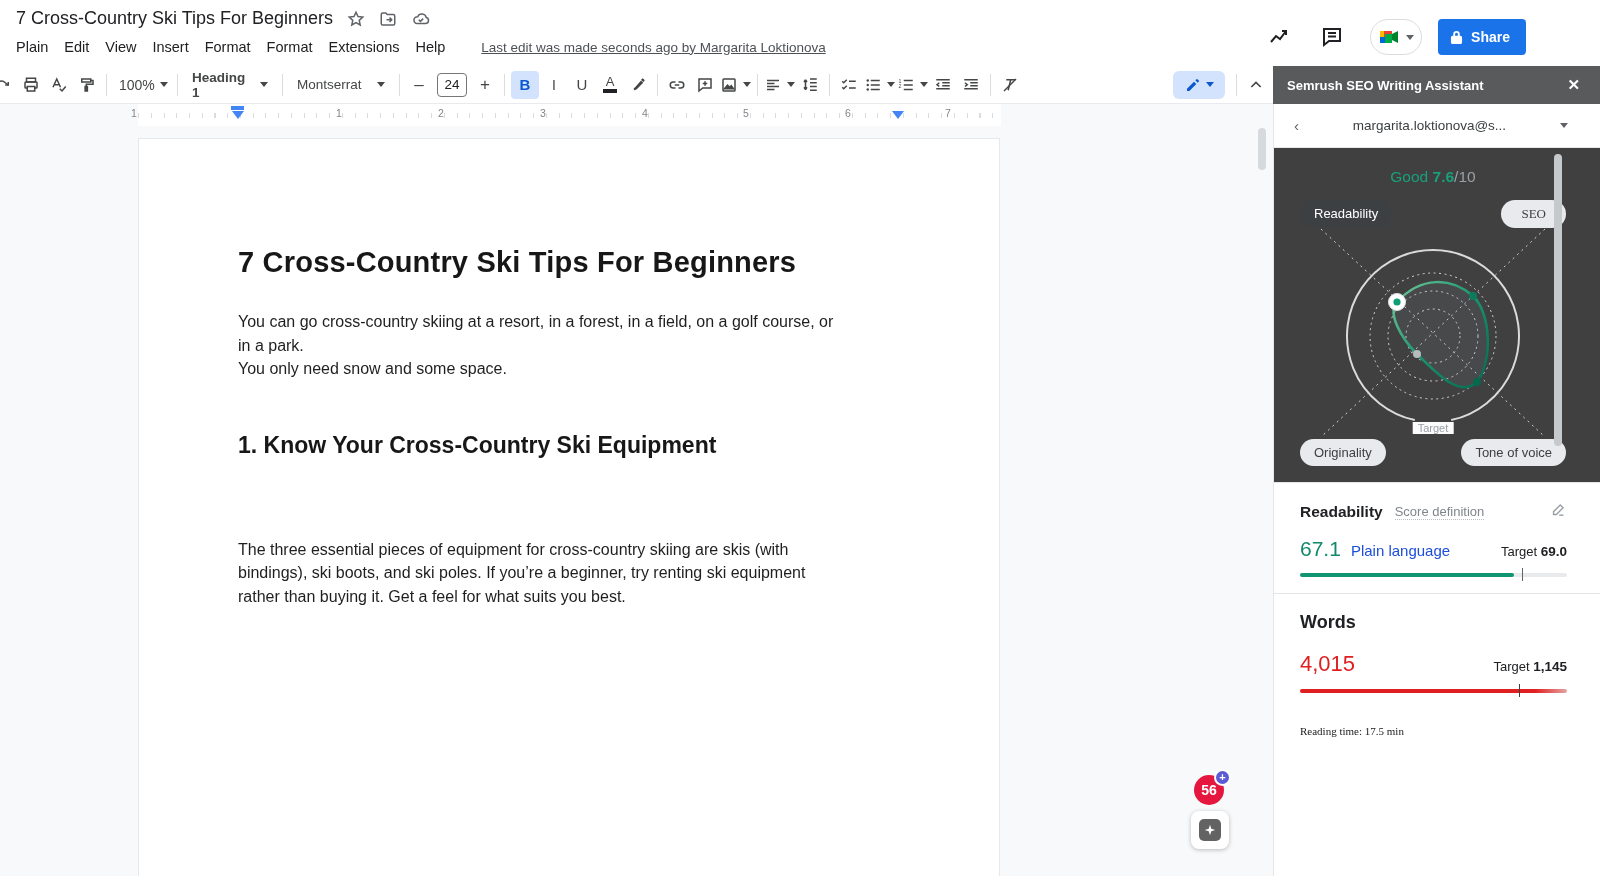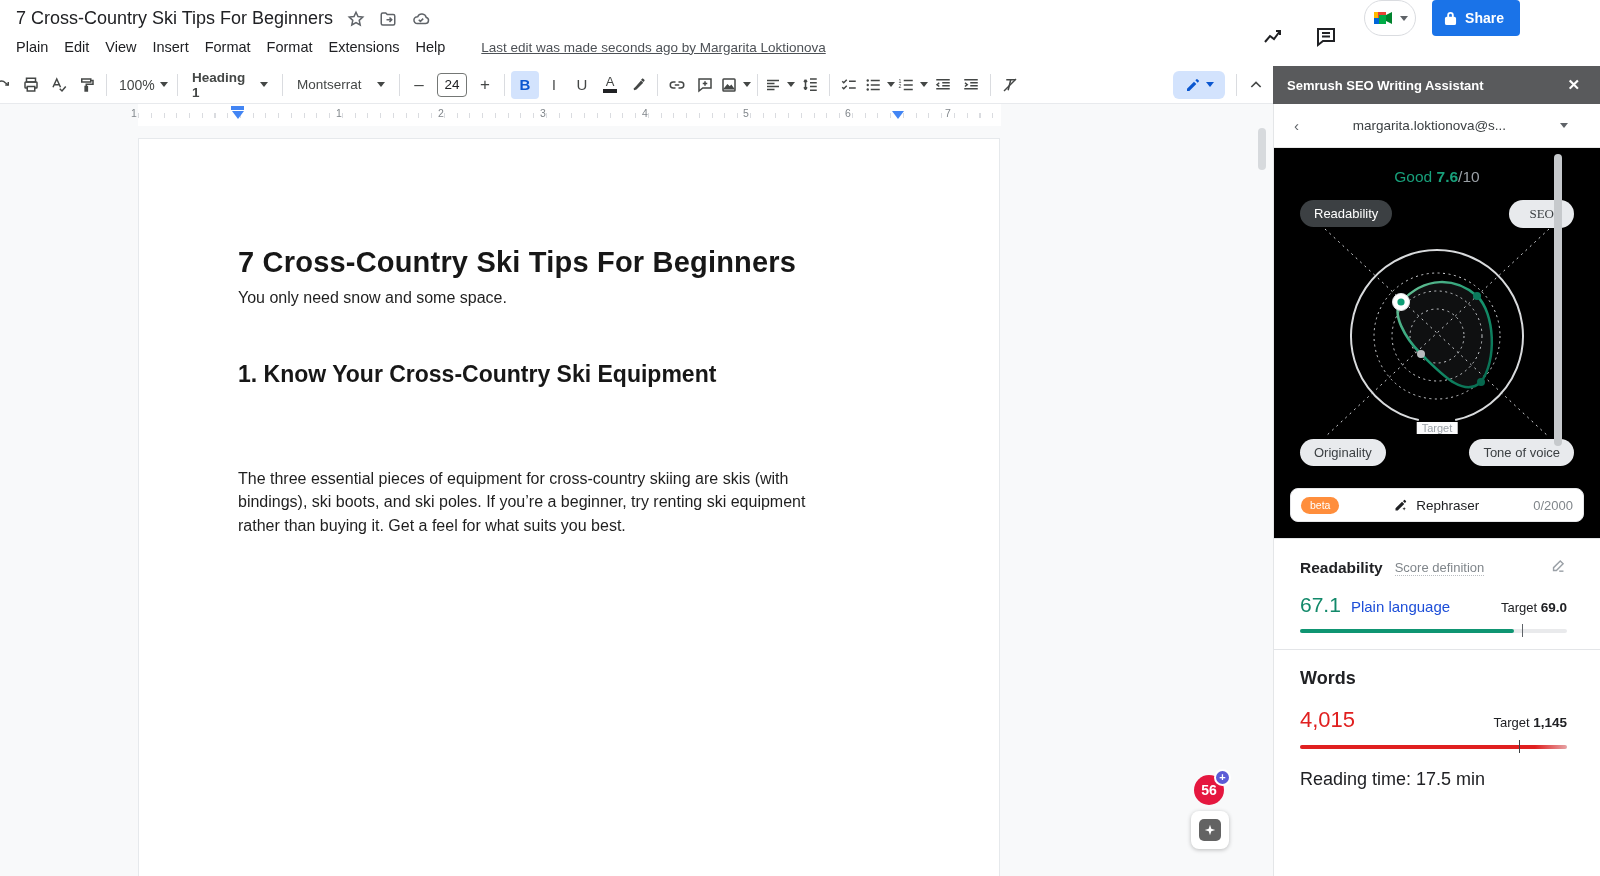--- a/index.html
+++ b/index.html
@@ -6,21 +6,21 @@
   html,body { width:1600px; height:876px; overflow:hidden; font-family:"Liberation Sans", sans-serif; background:#fff; }
 
   
   #topbar { position:absolute; left:0; top:0; width:1600px; height:66px; background:#fff; }
   #doc-title-row { position:absolute; left:16px; top:8px; display:flex; align-items:center; gap:14px; }
   #doc-title { font-size:18px; color:#202124; white-space:nowrap; }
   .tb-ic { color:#5f6368; display:flex; align-items:center; }
   #menu-row { position:absolute; left:8px; top:36px; display:flex; align-items:center; }
   .menu-item { font-size:14.5px; color:#202124; padding:3px 8px; border-radius:4px; cursor:default; }
   #last-edit { font-size:13.5px; color:#4d5156; text-decoration:underline; margin-left:28px; white-space:nowrap; }
-  #top-right { position:absolute; right:12px; top:0; height:74px; display:flex; }
+  #top-right { position:absolute; right:6px; top:0; height:74px; display:flex; align-items:center; }
   #meet-pill { width:52px; height:36px; border:1px solid #dadce0; border-radius:18px; display:flex; align-items:center; justify-content:center; gap:2px; background:#fff; margin-right:16px; }
   #share-btn { height:36px; background:#1a73e8; border-radius:4px; color:#fff; display:flex; align-items:center; gap:8px; padding:0 16px 0 12px; margin-right:68px; font-size:14px; font-weight:bold; }
 
   
   #toolbar { position:absolute; left:0; top:66px; width:1273px; height:38px; background:#fff; border-bottom:1px solid #e8eaed; display:flex; align-items:center; padding-left:0; }
   .ti { height:28px; min-width:26px; display:flex; align-items:center; justify-content:center; border-radius:4px; color:#444746; font-size:14px; margin:0 1px; }
   .ti svg { display:block; }
   .tsep { width:1px; height:22px; background:#dadce0; margin:0 5px; }
   .caret { width:0; height:0; border-left:4px solid transparent; border-right:4px solid transparent; border-top:5px solid #444746; margin-left:5px; }
   #zoom-select { width:58px; justify-content:space-between; padding:0 6px; }
@@ -69,21 +69,21 @@
   #sw-header .title { color:#fff; font-size:13px; font-weight:bold; flex:1; }
   #sw-close { color:#fff; font-size:15px; font-weight:bold; padding:2px 6px; }
   #sidebar { position:absolute; left:1273px; top:104px; width:327px; height:772px; background:#fff; border-left:1px solid #e4e6e8; overflow:hidden; }
   #account-row { height:44px; display:flex; align-items:center; padding:0 16px; border-bottom:1px solid #e8e8e8; background:#fff; }
   #account-back { color:#5f6368; font-size:15px; padding:0 4px; }
   #account-email { flex:1; text-align:center; font-size:13.5px; color:#3c4043; }
   #account-caret { width:0; height:0; border-left:4.5px solid transparent; border-right:4.5px solid transparent; border-top:5.5px solid #5f6368; margin:0 6px 0 4px; }
   #account-menu { color:#5f6368; font-size:18px; letter-spacing:0; padding-left:10px; line-height:10px; }
   #account-menu .hline { width:18px; height:2px; background:#5f6368; margin:3.5px 0; }
 
-  #score-card { background:#000000; padding:0 0 16px 0; }
+  #score-card { background:#404040; padding:0 8px 16px 0; }
   #good-row { text-align:center; padding-top:20px; font-size:15.5px; }
   #good-label { color:#18a07b; }
   #good-value { color:#18a07b; font-weight:bold; }
   #good-max { color:#9aa0a6; }
 
   #gauge-wrap { position:relative; height:266px; margin:14px 26px 0 26px; }
   #gauge-svg { position:absolute; left:50%; top:50%; transform:translate(-50%,-50%); }
   .pill { position:absolute; background:#e8eaed; border-radius:16px; font-size:13px; color:#3c4043; padding:6px 14px; white-space:nowrap; }
   .pill.active { background:#3c4043; color:#fff; }
   #pill-readability { left:0; top:0; }
@@ -107,21 +107,21 @@
   .metric-big-green { font-size:21px; color:#12896a; }
   .metric-sub-green { font-size:15px; color:#1d4ed8; margin-left:10px; }
   .metric-big-red { font-size:22px; color:#e02020; }
   .metric-target { margin-left:auto; font-size:13px; color:#202124; }
   .metric-target b { font-size:13.5px; }
   .bar-track { position:relative; height:4px; background:#e9eaec; border-radius:2px; margin-top:12px; }
   .bar-fill-green { position:absolute; left:0; top:0; height:4px; background:#0f9572; border-radius:2px; }
   .bar-fill-red { position:absolute; left:0; top:0; height:4px; border-radius:2px; background:linear-gradient(to right,#e02020 88%,rgba(224,32,32,.35)); }
   .bar-tick { position:absolute; top:-5px; width:1.5px; height:13px; background:#5f6368; }
   .sec-desc { margin-top:16px; font-size:13.5px; line-height:19.5px; color:#202124; }
-  #reading-time { margin-top:20px; font-size:18px; color:#202124; }
+  #reading-time { margin-top:32px; font-size:11px; color:#202124;font-family:Liberation Serif, serif; }
   #words-title { font-size:18px; font-weight:bold; color:#202124; }
   #sidebar-scrollbar { position:absolute; left:280px; top:50px; width:8px; height:292px; background:#c6c9cc; border-radius:4px; }
 </style>
 </head>
 <body>
 
 <div id="topbar">
   <div id="doc-title-row">
     <span id="doc-title">7 Cross-Country Ski Tips For Beginners</span>
     <span class="tb-ic">
@@ -359,20 +359,21 @@
       <div class="bar"></div>
       <div class="tri"></div>
     </div>
   <div class="indent-marker" id="indent-right"></div>
 </div>
 
 <div id="canvas">
   <div id="page">
     <div id="doc-content">
       <div id="doc-h1">7 Cross-Country Ski Tips For Beginners</div>
+      <div class="doc-p">You can go cross-country skiing at a resort, in a forest, in a field, on a golf course, or in a park.</div>
       <div class="doc-line">You only need snow and some space.</div>
       <div id="doc-h2">1. Know Your Cross-Country Ski Equipment</div>
       <div class="doc-p" id="doc-p4">The three essential pieces of equipment for cross-country skiing are skis (with bindings), ski boots, and ski poles. If you’re a beginner, try renting ski equipment rather than buying it. Get a feel for what suits you best.</div>
     </div>
   </div>
   <div id="doc-scrollbar"></div>
 </div>
 
 <div id="notif-badge">56</div>
 <div id="notif-plus">+</div>
@@ -436,31 +437,20 @@
         <circle cx="-36" cy="-31" r="8.5" fill="#fff" stroke="#e0e2e4" stroke-width="1"></circle>
         <circle cx="-36" cy="-31" r="3.6" fill="#0f9d75"></circle>
       </svg>
       <span class="pill active" id="pill-readability">Readability</span>
       <span class="pill" id="pill-seo">SEO</span>
       <span class="pill" id="pill-originality">Originality</span>
       <span class="pill" id="pill-tone">Tone of voice</span>
       <span id="gauge-target">Target</span>
     </div>
 
-    <div id="rephraser-bar">
-      <span id="beta-pill">beta</span>
-      <span id="rephraser-mid">
-        <svg width="15" height="15" viewBox="0 0 24 24" fill="#202124">
-            <path d="M4 16.5V20h3.5L18 9.5 14.5 6zM20.7 6.3a1 1 0 0 0 0-1.4l-1.6-1.6a1 1 0 0 0-1.4 0L16 5l3 3z"></path>
-            <path d="M17 18l.8 2 .8-2 2-.8-2-.8-.8-2-.8 2-2 .8z"></path>
-          </svg>
-        <span>Rephraser</span>
-      </span>
-      <span id="rephraser-count">0/2000</span>
-    </div>
   </div>
 
   <div class="section-divider"></div>
 
   <div class="sw-section">
     <div class="sec-head">
       <span class="sec-title">Readability</span>
       <span id="score-def">Score definition</span>
       <span id="read-edit-icon">
         <svg width="17" height="17" viewBox="0 0 24 24" fill="none" stroke="#9aa0a6" stroke-width="2">

